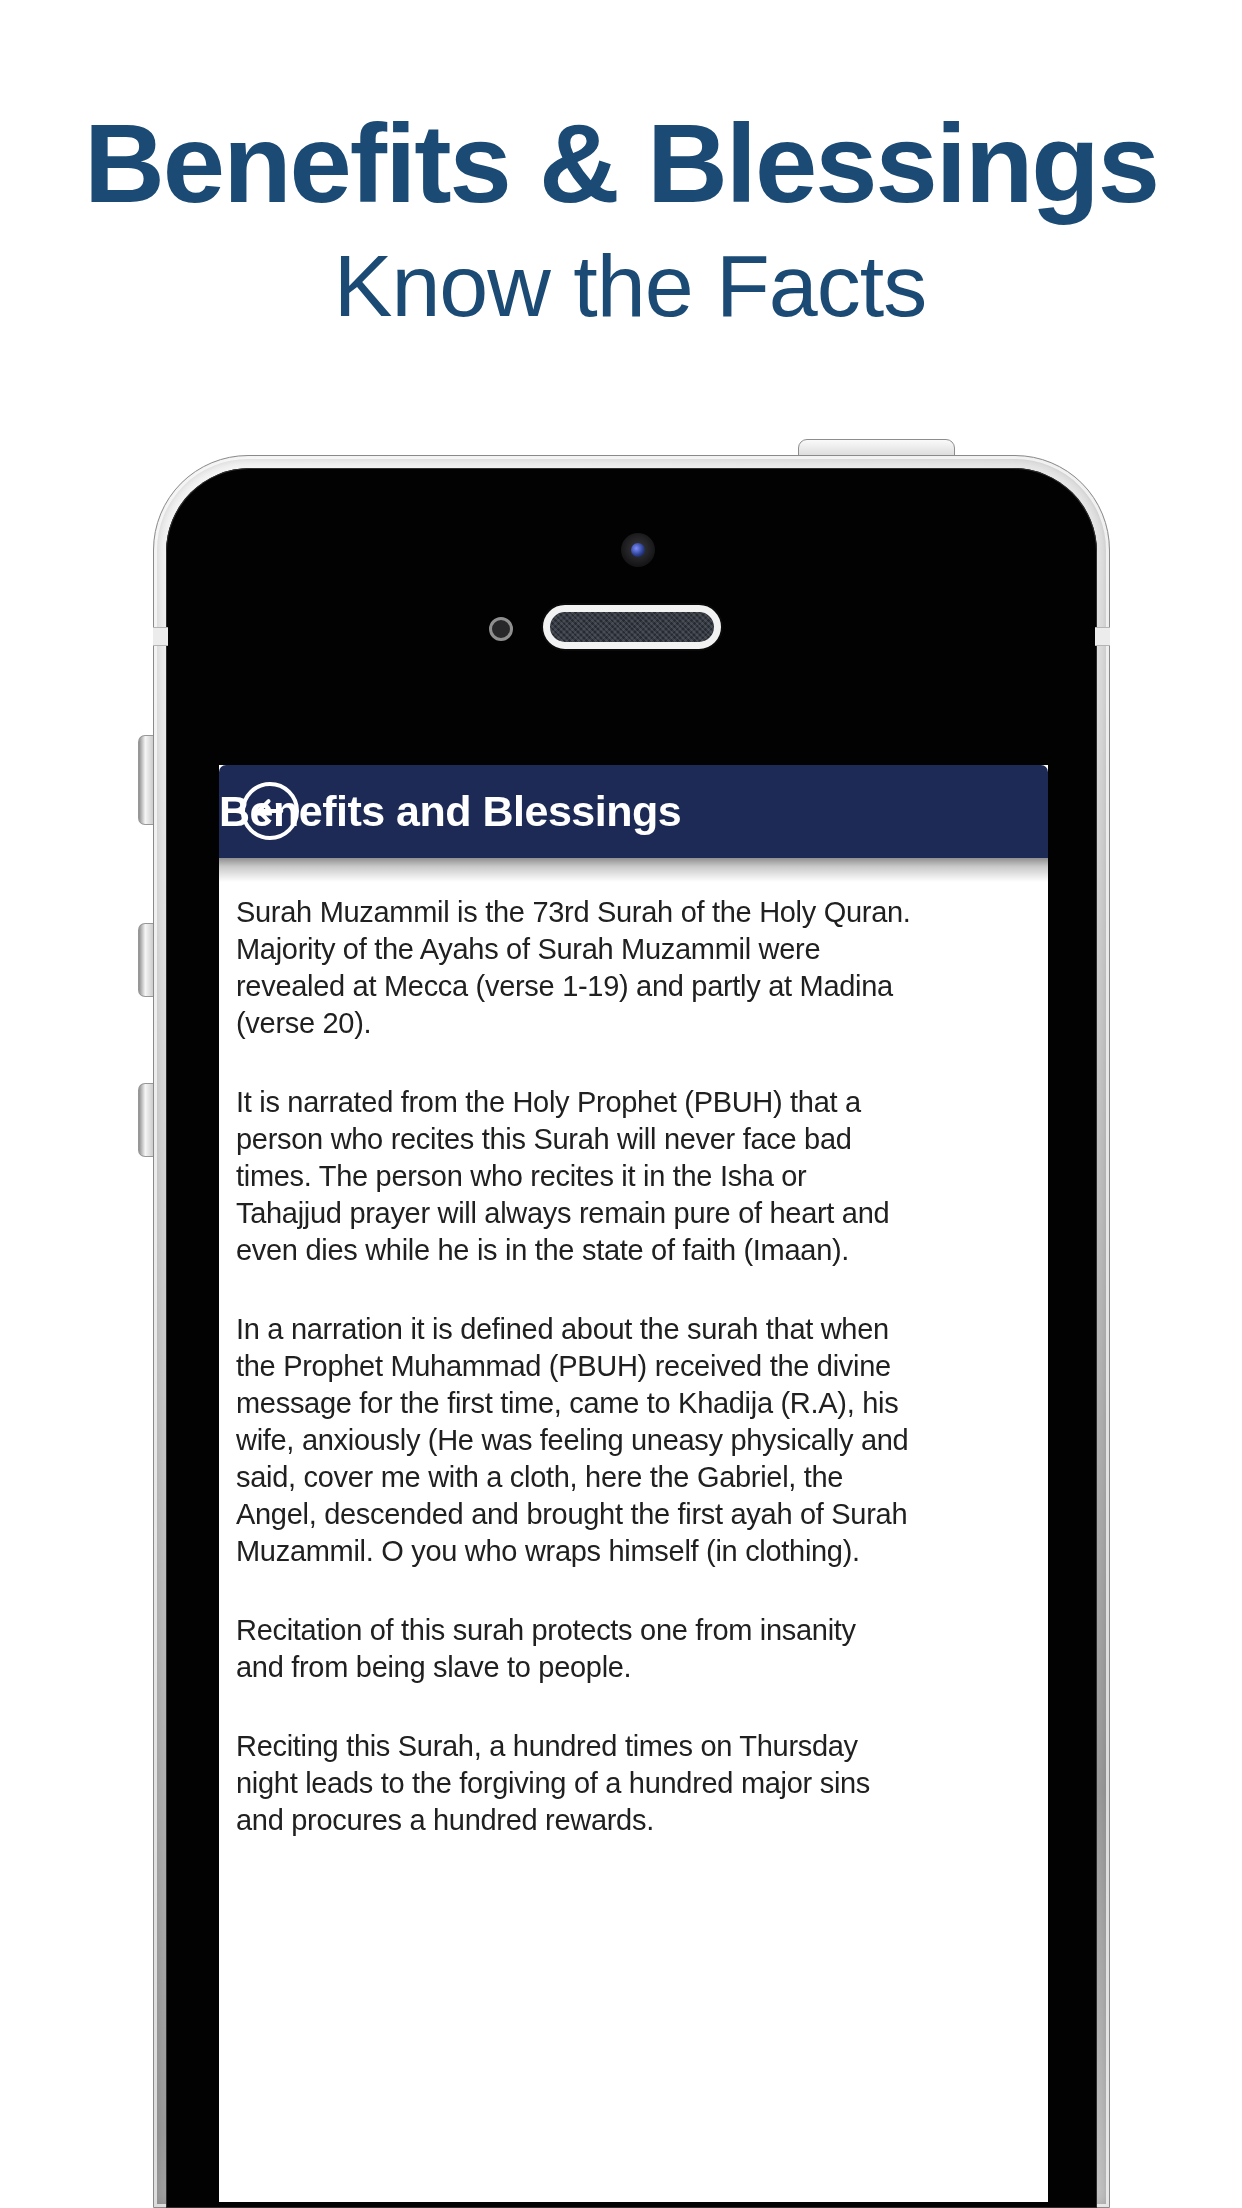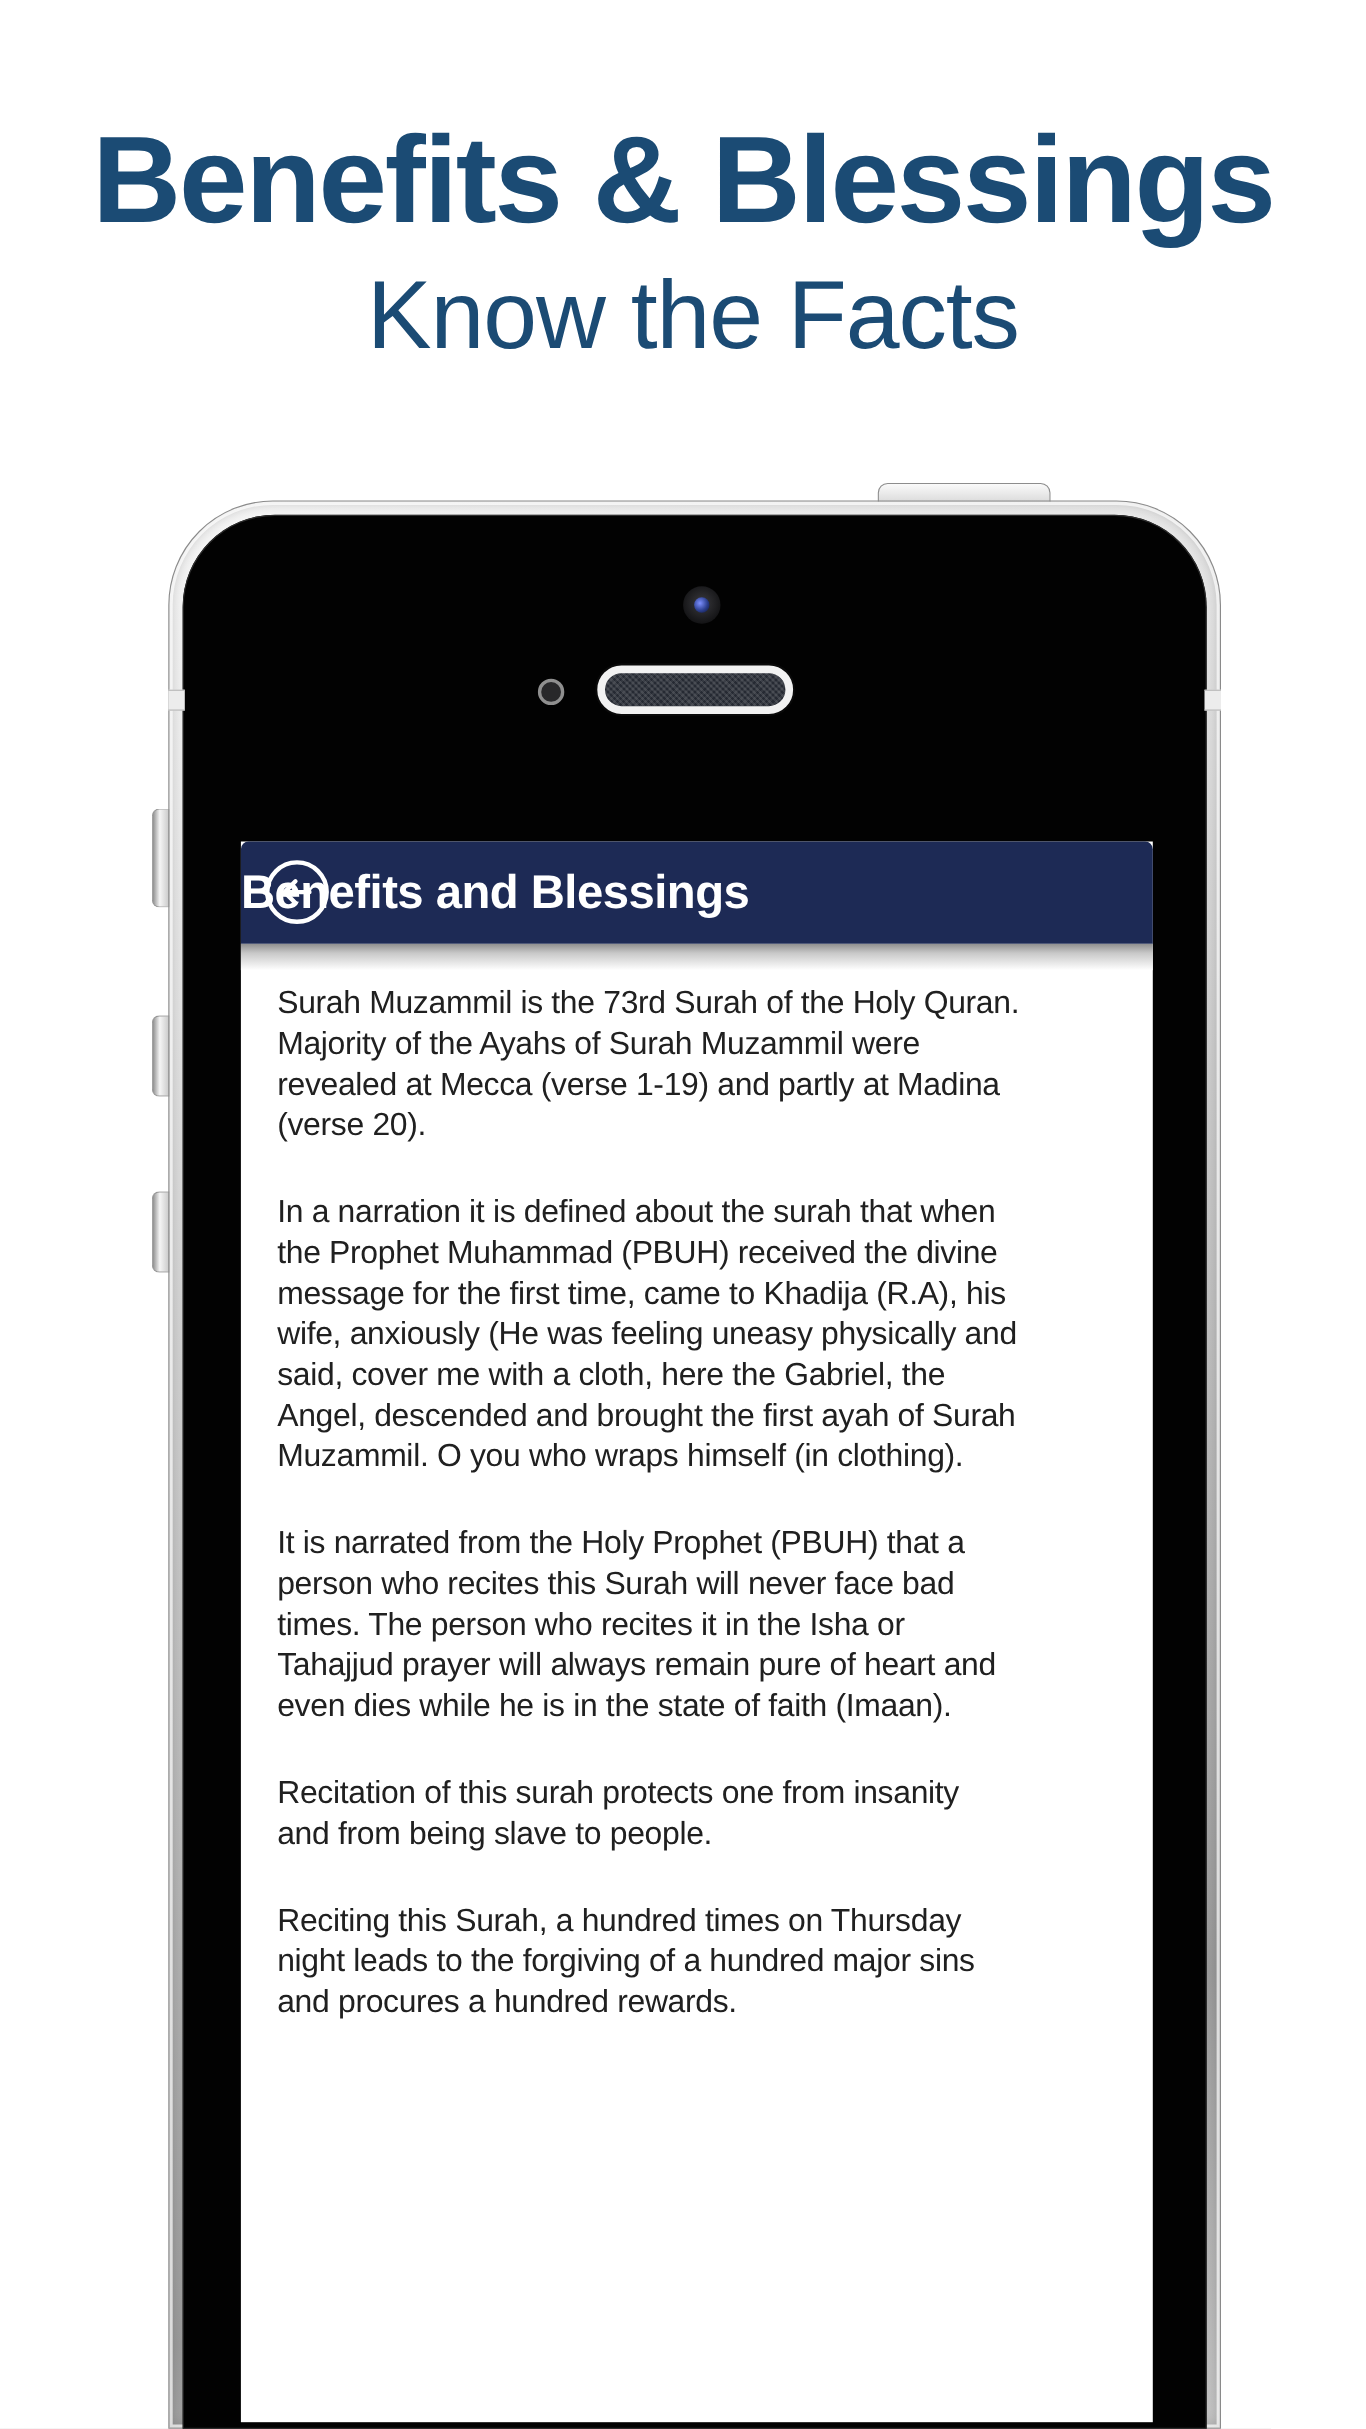--- a/index.html
+++ b/index.html
@@ -114,21 +114,21 @@
   .header-shadow {
     width: 100%; height: 24px;
     background: linear-gradient(180deg, #8f8f8f 0%, #c8c8c8 35%, #ffffff 100%);
   }
   .app-content {
     padding: 12px 16px 0 17px;
     color: #202020;
     font-size: 29px; line-height: 37px; letter-spacing: -0.3px;
   }
   .app-content p {
-    margin: 0 0 42px 16px;
+    margin: 0 0 42px 0;
     white-space: pre-line;
   }
 </style>
 </head>
 <body>
 
 <div class="page">
 
   <div class="hero">
     <h1 class="hero-title">Benefits &amp; Blessings</h1>
@@ -168,32 +168,32 @@
         <div class="app-header-title">Benefits and Blessings</div>
       </div>
 
       <div class="header-shadow"></div>
 
       <div class="app-content">
         <p>Surah Muzammil is the 73rd Surah of the Holy Quran.
 Majority of the Ayahs of Surah Muzammil were
 revealed at Mecca (verse 1-19) and partly at Madina
 (verse 20).</p>
+        <p>It is narrated from the Holy Prophet (PBUH) that a
+person who recites this Surah will never face bad
+times. The person who recites it in the Isha or
+Tahajjud prayer will always remain pure of heart and
+even dies while he is in the state of faith (Imaan).</p>
         <p>In a narration it is defined about the surah that when
 the Prophet Muhammad (PBUH) received the divine
 message for the first time, came to Khadija (R.A), his
 wife, anxiously (He was feeling uneasy physically and
 said, cover me with a cloth, here the Gabriel, the
 Angel, descended and brought the first ayah of Surah
 Muzammil. O you who wraps himself (in clothing).</p>
-        <p>It is narrated from the Holy Prophet (PBUH) that a
-person who recites this Surah will never face bad
-times. The person who recites it in the Isha or
-Tahajjud prayer will always remain pure of heart and
-even dies while he is in the state of faith (Imaan).</p>
         <p>Recitation of this surah protects one from insanity
 and from being slave to people.</p>
         <p>Reciting this Surah, a hundred times on Thursday
 night leads to the forgiving of a hundred major sins
 and procures a hundred rewards.</p>
       </div>
 
     </div>
   </div>
 

